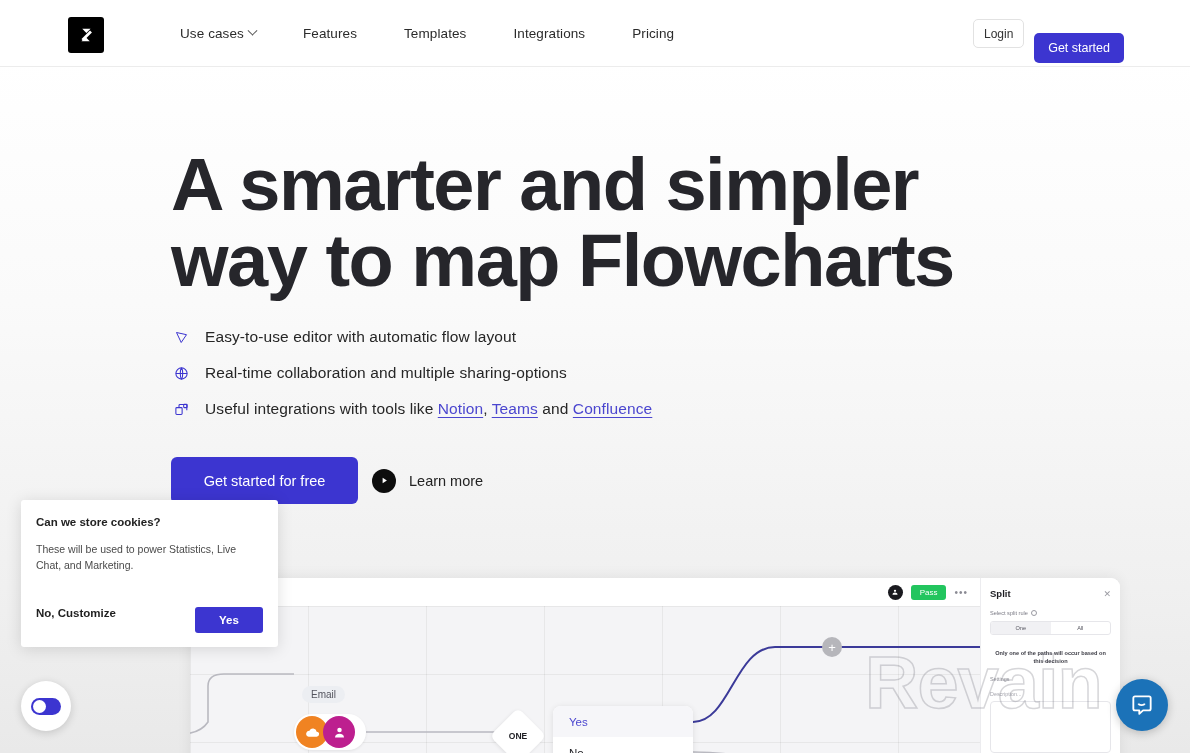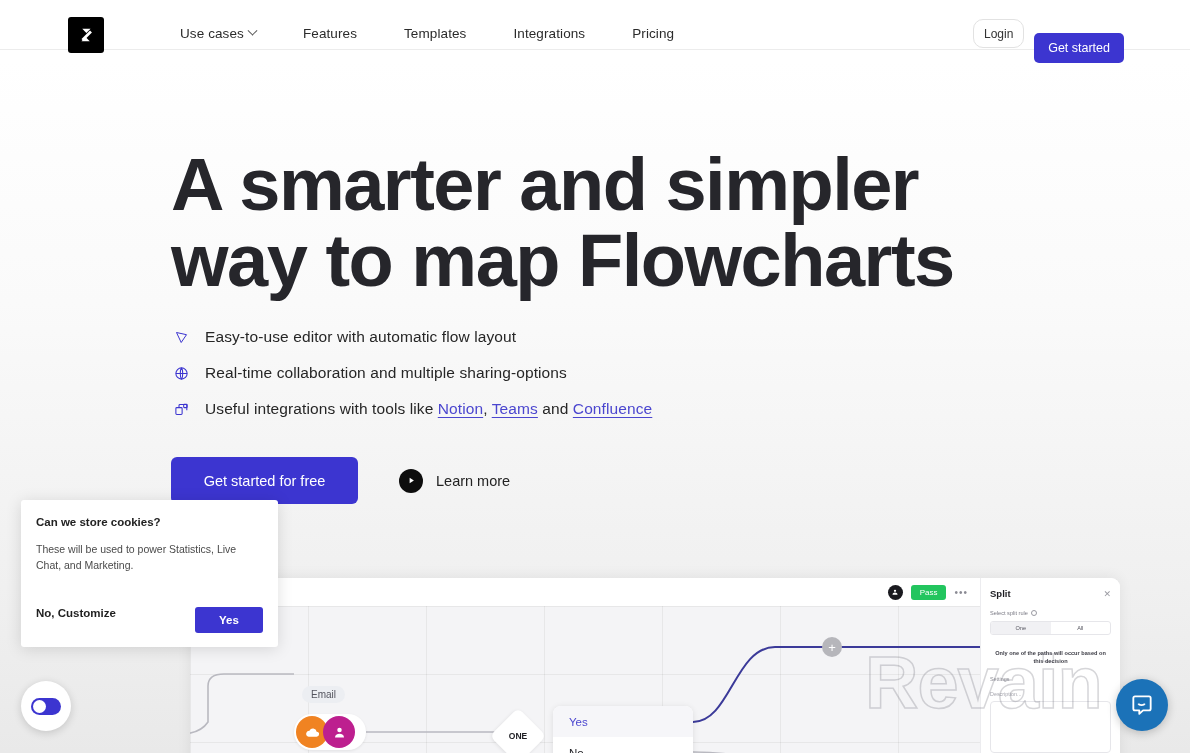--- a/index.html
+++ b/index.html
@@ -12,21 +12,21 @@
   .page {
     position: relative;
     width: 1190px; height: 753px;
     background: linear-gradient(to bottom, #ffffff 0%, #ffffff 8%, #fafafa 40%, #f0f0f0 78%, #e9e9e9 100%);
     overflow: hidden;
   }
 
   
   .navbar {
     position: relative;
-    height: 50px;
+    height: 67px;
     background: #ffffff;
     border-bottom: 1px solid #ececec;
     display: flex;
     align-items: center;
     z-index: 40;
     text-decoration: underline;
   }
   .logo {
     position: absolute; left: 68px; top: 17px;
     width: 36px; height: 36px;
@@ -56,21 +56,21 @@
     border-bottom: 1.4px solid #555;
     transform: rotate(45deg) translate(-2px,-2px);
   }
   .nav-right {
     position: absolute; right: 66px; top: 0;
     height: 67px; display: flex; align-items: center; gap: 10px;
   }
   .btn-login {
     width: 51px; height: 29px;
     border: 1px solid #e2e2e2;
-    border-radius: 10px;
+    border-radius: 5px;
     background: #ffffff;
     font-size: 12px; color: #333;
     display: flex; align-items: center; justify-content: center;
     cursor: pointer;
   }
   .btn-getstarted {
     height: 30px; padding: 0 14px;
     border-radius: 5px;
     background: #3c35d0;
     color: #ffffff;
@@ -129,21 +129,21 @@
     color: #fff;
     border: none;
     border-radius: 6px;
     font-size: 14.5px;
     font-family: "Liberation Sans", sans-serif;
     cursor: pointer;
     display: flex; align-items: center; justify-content: center;
   }
   .learn-wrap {
     display: flex; align-items: center;
-    margin-left: 41px;
+    margin-left: 14px;
     cursor: pointer;
   }
   .play-circle {
     width: 24px; height: 24px;
     border-radius: 50%;
     background: #0d0d0d;
     display: flex; align-items: center; justify-content: center;
     margin-right: 13px;
   }
   .learn-text { font-size: 14.5px; color: #232323; }

